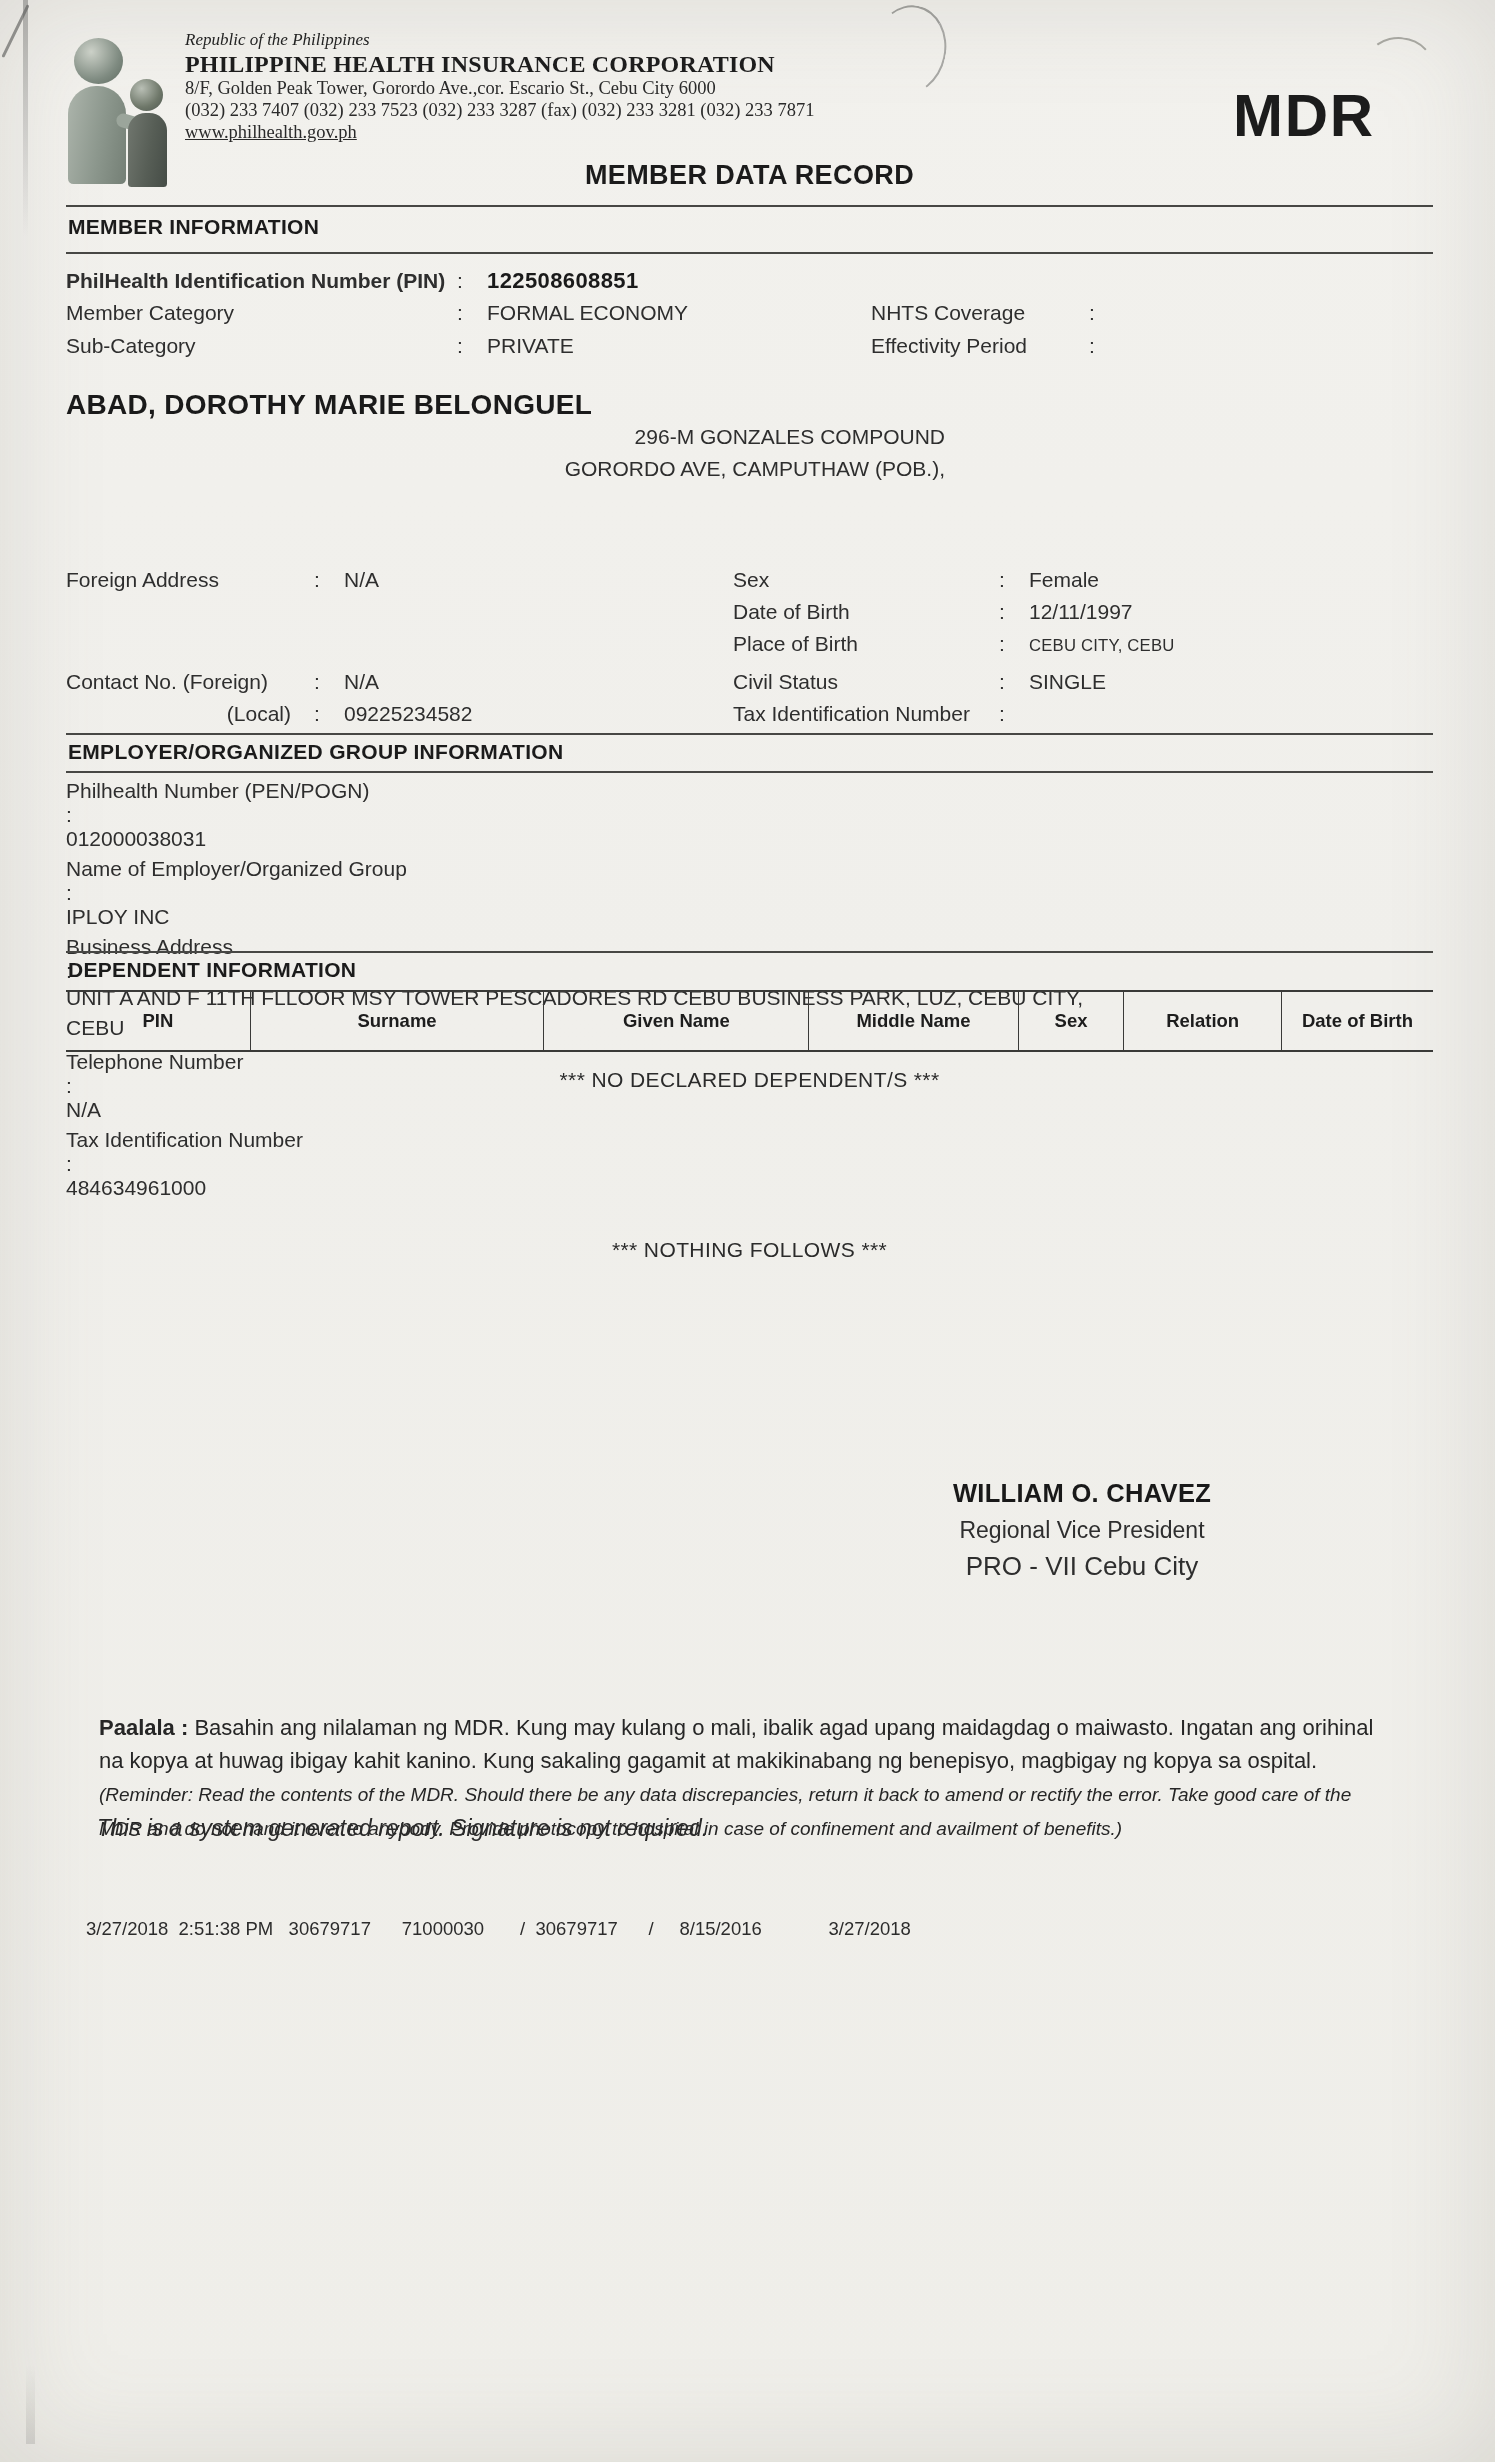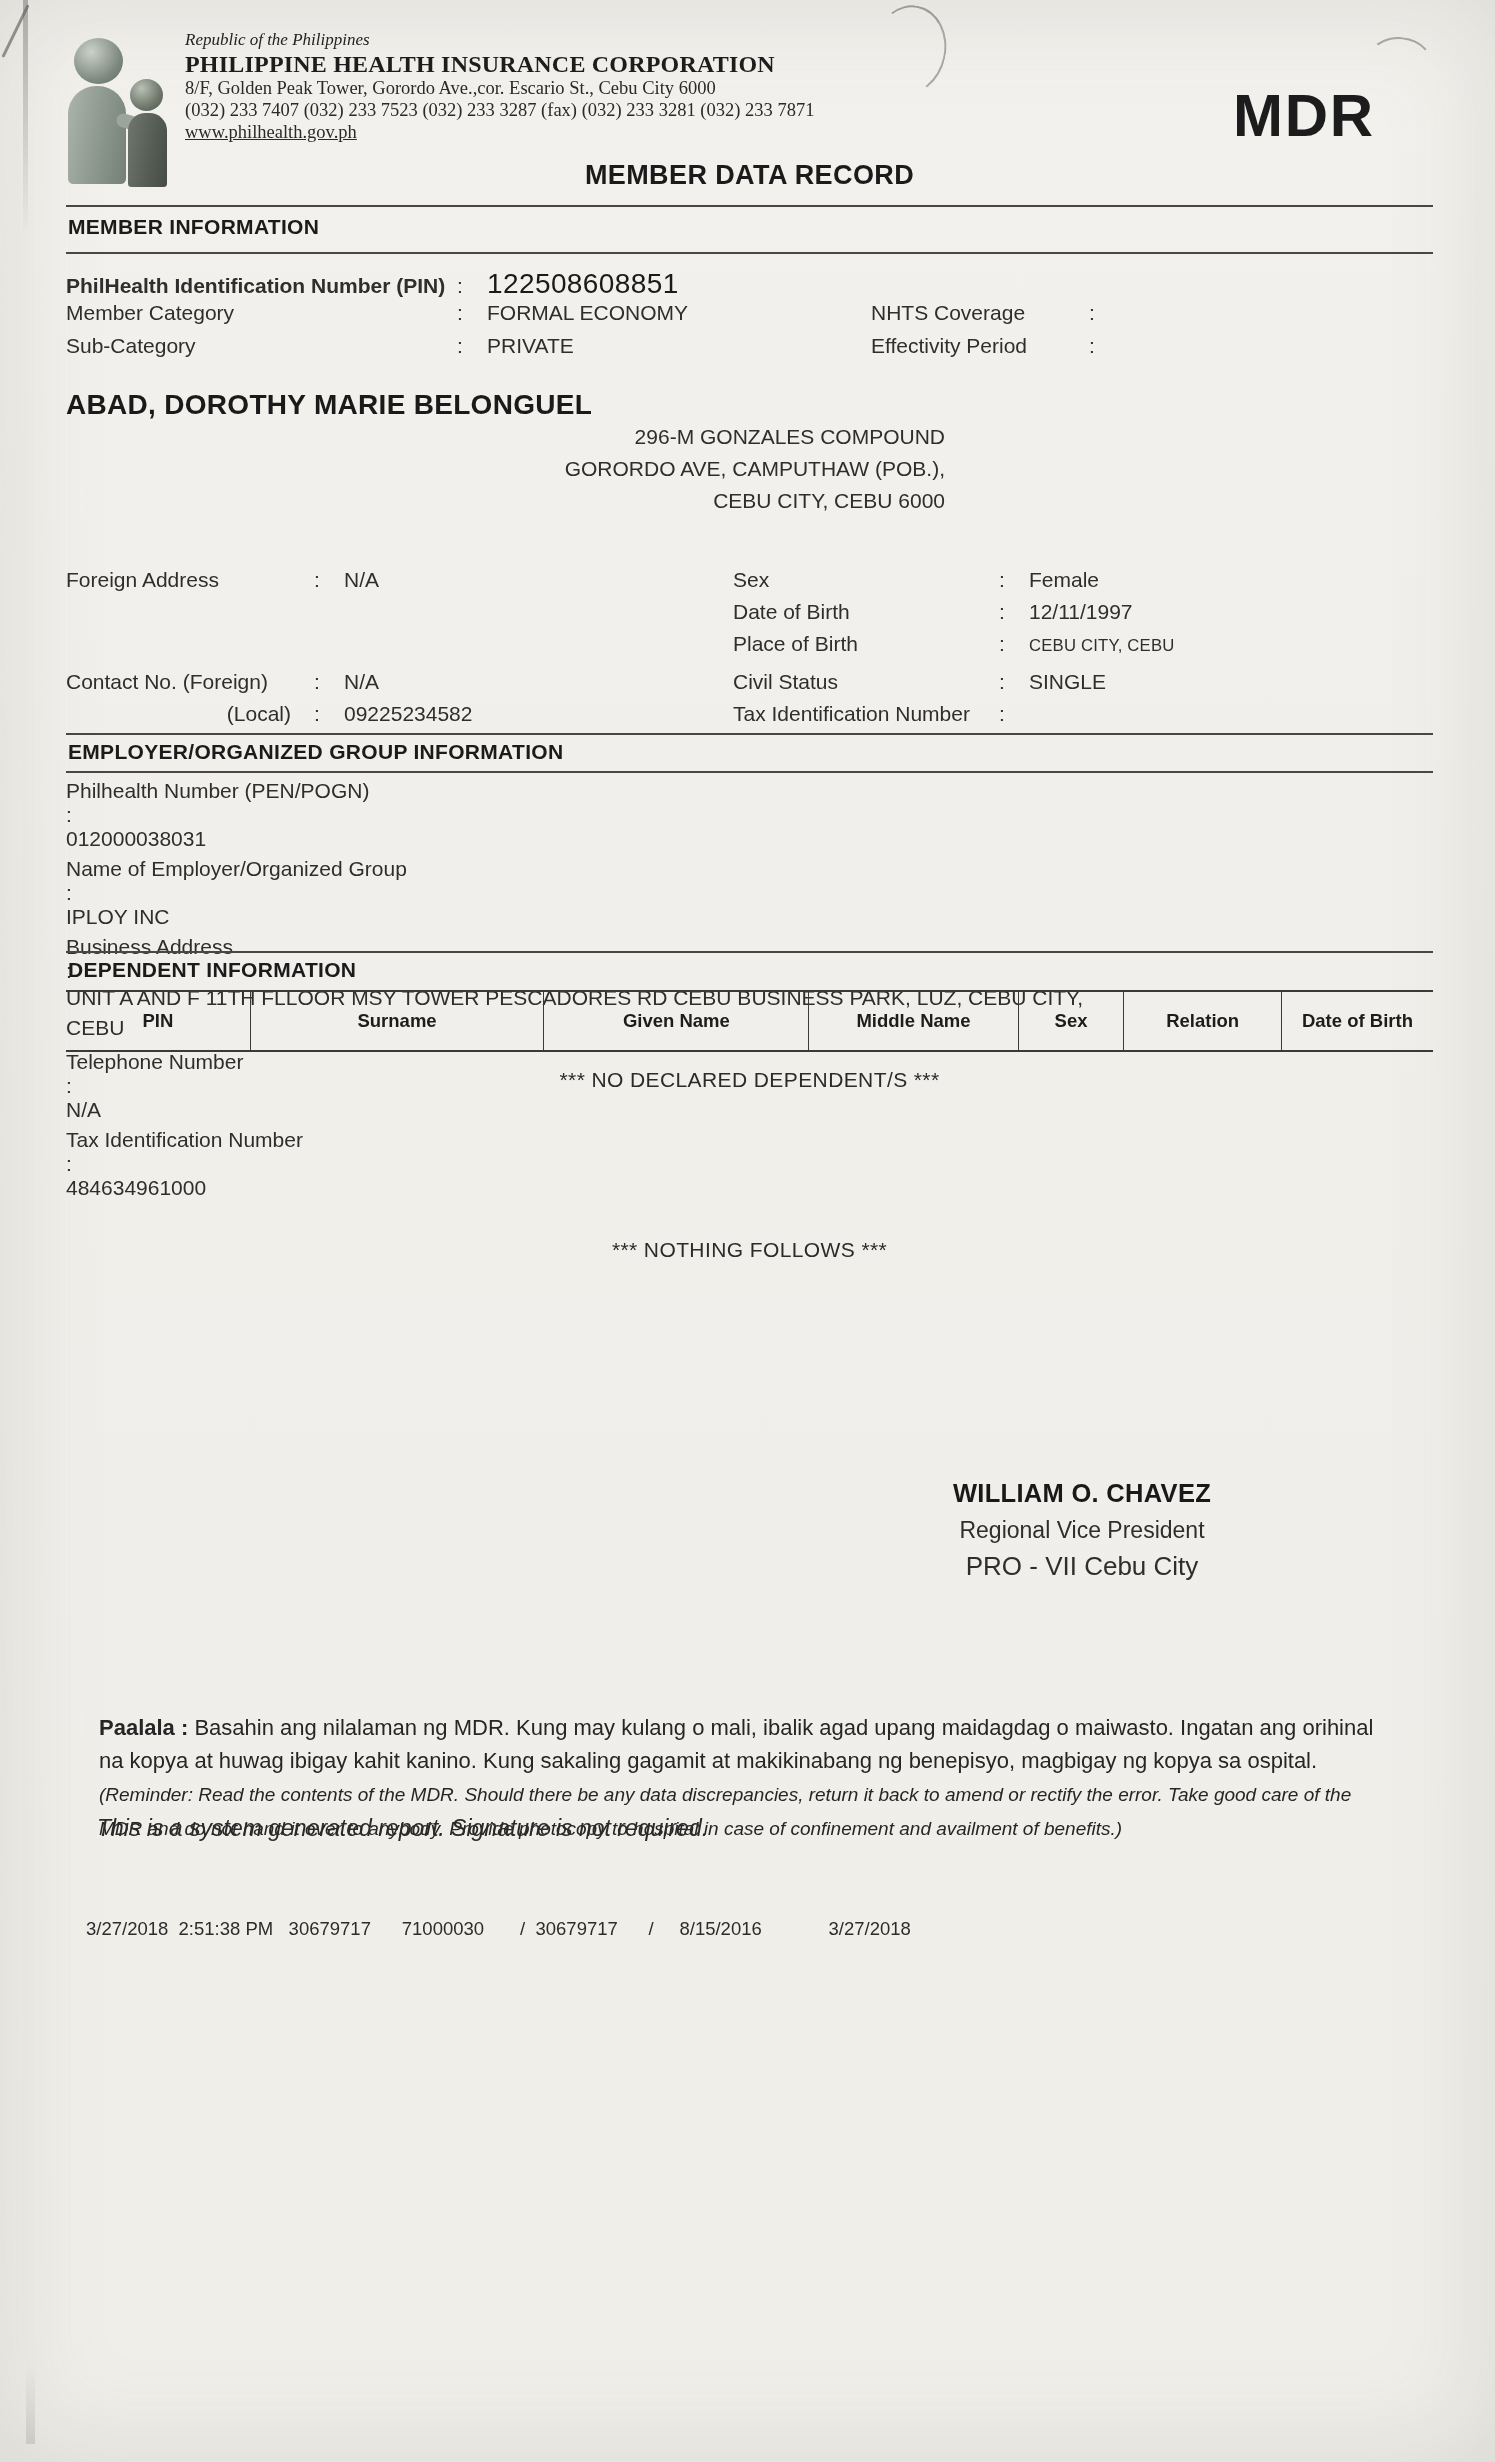--- a/index.html
+++ b/index.html
@@ -72,21 +72,21 @@
   .colon{flex:none;width:30px;text-align:left;}
   .bold{font-weight:bold;}
 
   
   .member-block{position:absolute;top:268px;left:66px;width:1367px;font-size:21px;}
   .member-row{position:relative;height:33px;}
   .mi-left{position:absolute;left:0;top:0;width:791px;display:flex;align-items:baseline;}
   .mi-left .flabel{width:391px;}
   .mi-right{position:absolute;left:805px;top:0;width:563px;display:flex;align-items:baseline;}
   .mi-right .flabel{width:218px;}
-  .pin-value{font-size:28px;font-weight:normal;letter-spacing:0.4px;color:#1a1a1a;}
+  .pin-value{font-size:22px;font-weight:bold;letter-spacing:0.4px;color:#1a1a1a;}
 
   
   .name-block{position:absolute;top:389px;left:66px;width:879px;}
   .member-name{font-size:28px;font-weight:bold;color:#1a1a1a;letter-spacing:0.3px;}
   .addr-line{font-size:21px;line-height:32px;color:#2e2e2e;text-align:right;}
   .name-block .addr-line:first-of-type{margin-top:12.3px;}
 
   
   .personal-block{position:absolute;top:563px;left:66px;width:1367px;height:185px;font-size:21px;}
   .p-item{position:absolute;display:flex;align-items:baseline;}
@@ -198,21 +198,20 @@
         <span class="colon">:</span>
         <span></span>
       </div>
     </div>
   </div>
 
   <div class="name-block">
     <div class="member-name">ABAD, DOROTHY MARIE BELONGUEL</div>
     <div class="addr-line">296-M GONZALES COMPOUND</div>
     <div class="addr-line">GORORDO AVE, CAMPUTHAW (POB.),</div>
-    <div class="addr-line">CEBU CITY, CEBU 6000</div>
   </div>
 
   <div class="personal-block">
     <div class="p-item p-left" style="left:0;top:5.3px;">
       <span class="flabel">Foreign Address</span>
       <span class="colon">:</span>
       <span>N/A</span>
     </div>
     <div class="p-item p-right" style="left:667px;top:5.3px;">
       <span class="flabel">Sex</span>

